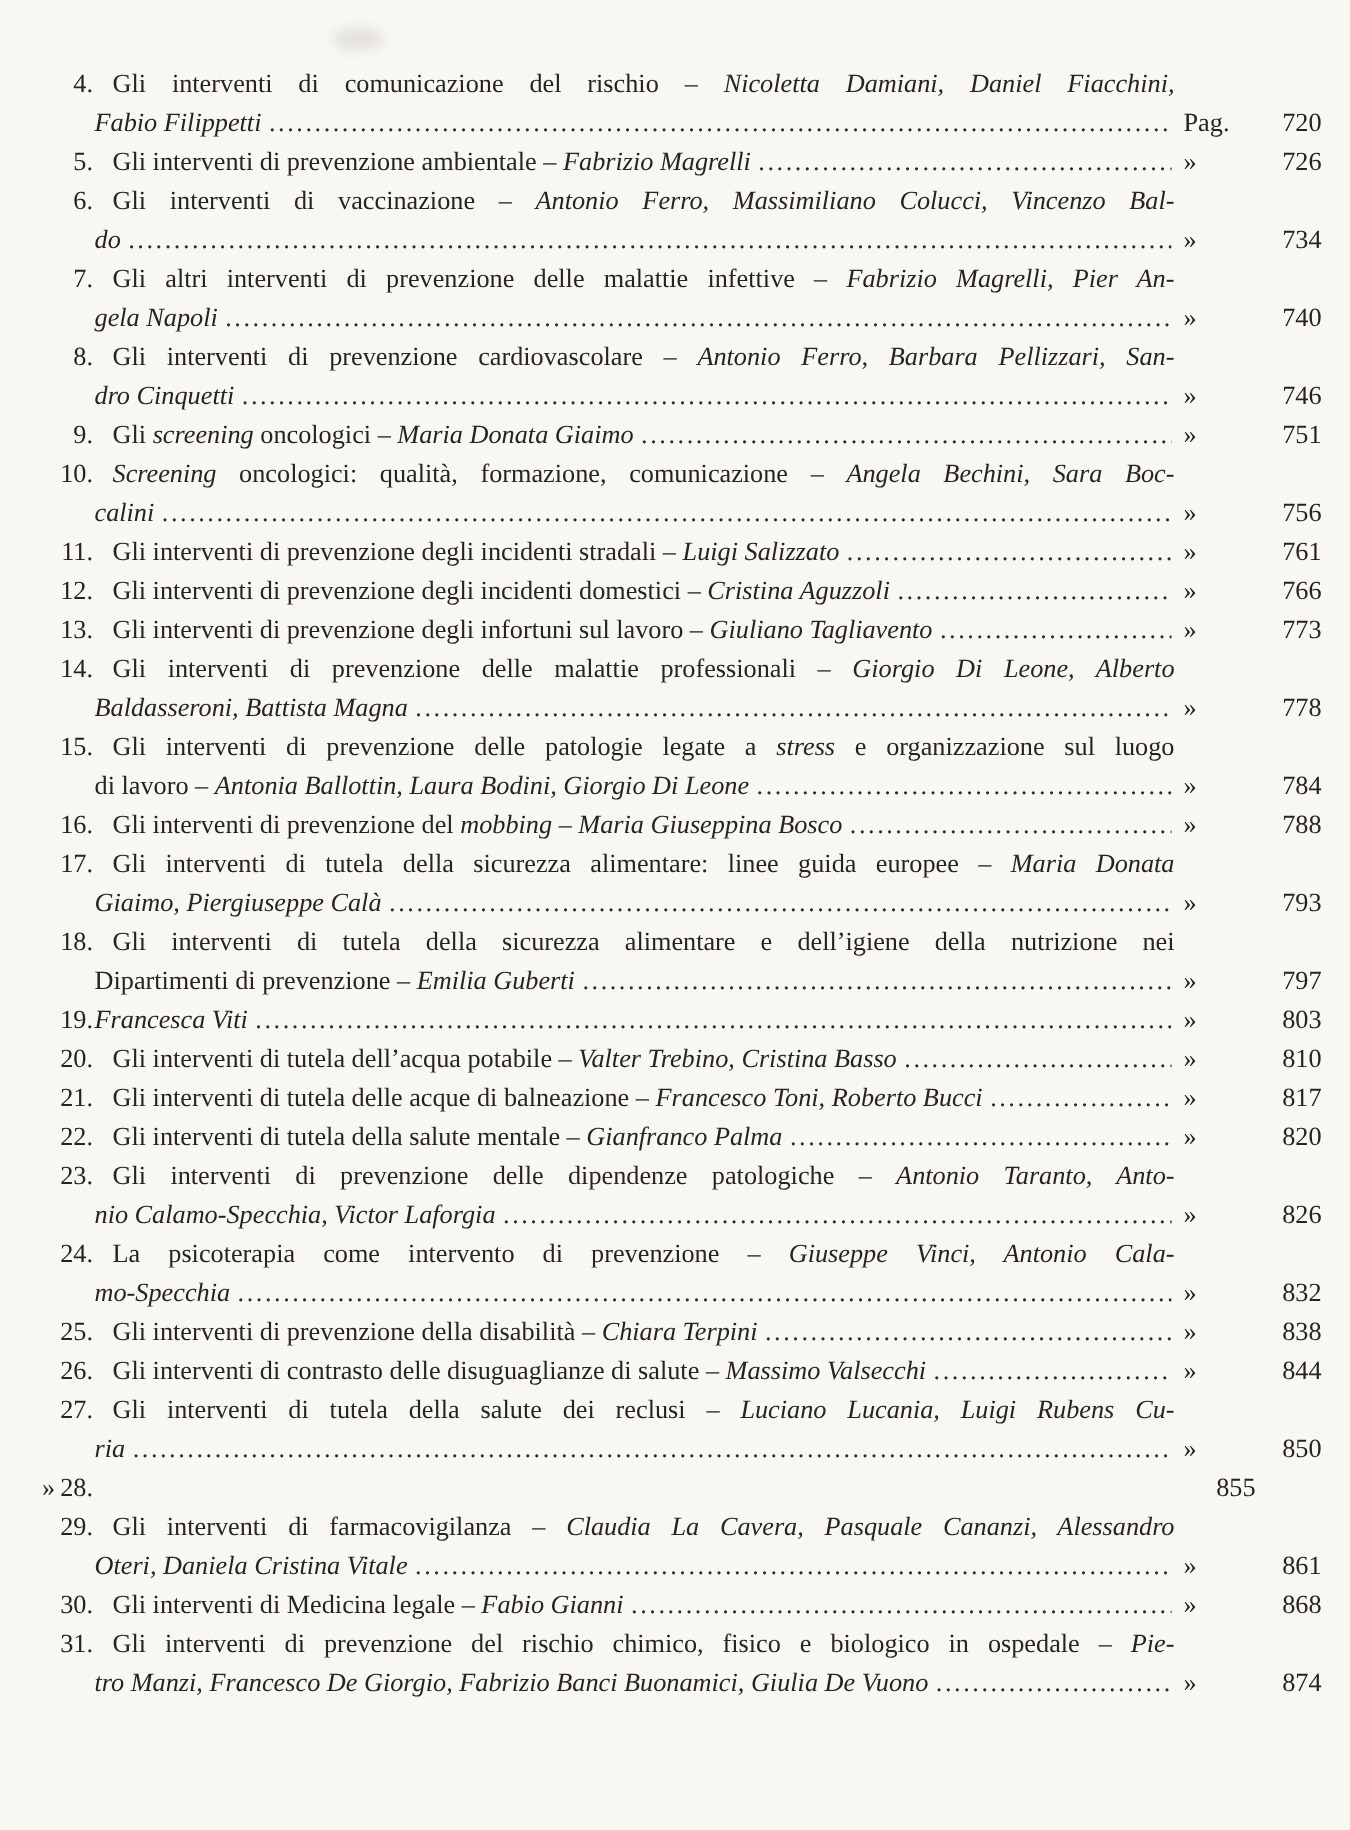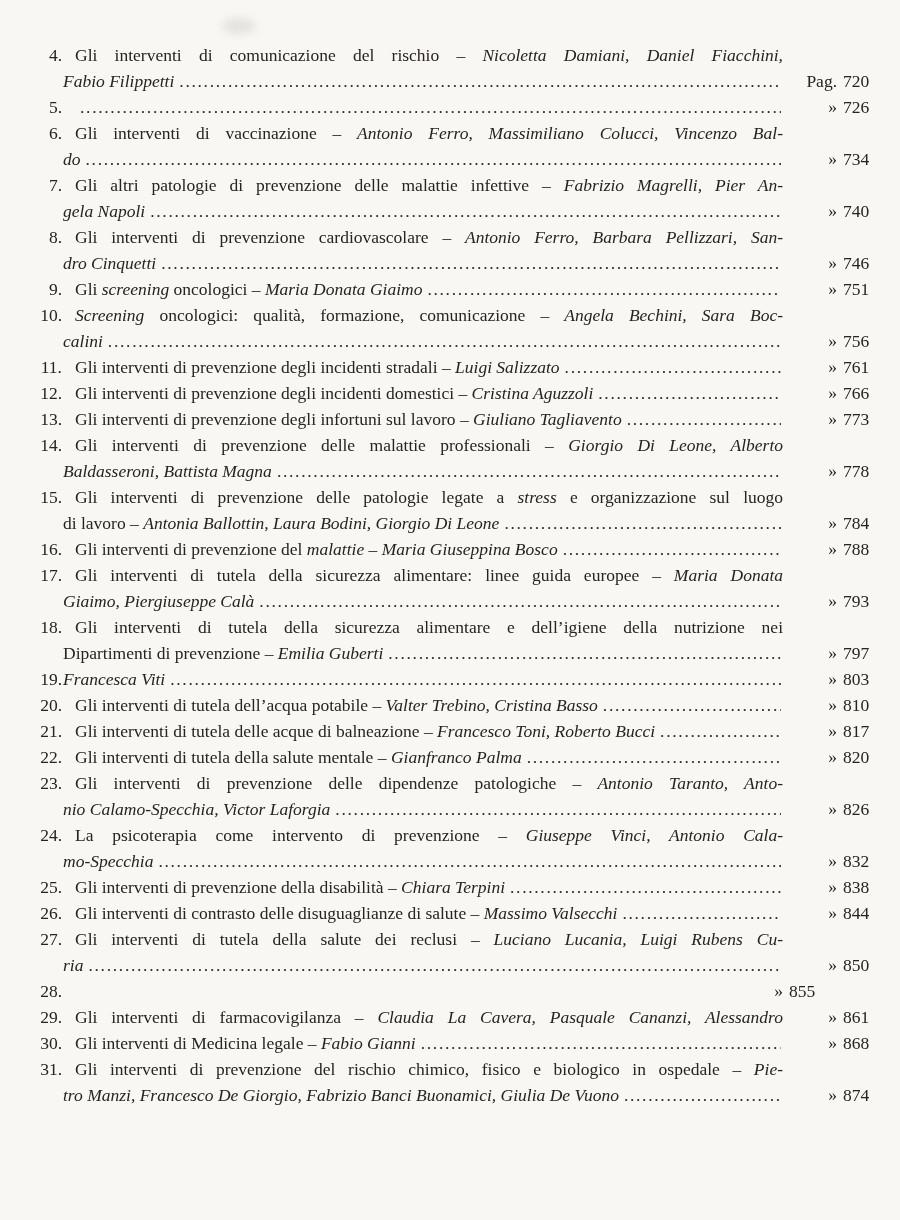--- a/index.html
+++ b/index.html
@@ -55,22 +55,22 @@
     margin-left: 5px;
     margin-right: 2px;
     color: #2e2a26;
   }
   .leader::after {
     content: "................................................................................................................................................................................................";
     letter-spacing: 1.7px;
   }
   .seg { }
   .it { font-style: italic; }
-  .mark { align-self: end; text-align: right; height: 26px; }
-  .pnum { align-self: end; text-align: left; height: 26px; }
+  .mark { align-self: end; text-align: left; height: 26px; }
+  .pnum { align-self: end; text-align: right; height: 26px; }
 </style>
 </head>
 <body>
 
 <div class="page">
   <div class="smudge"></div>
   <main class="toc">
       <div class="entry">
         <span class="num">4.</span>
         <div class="body">
@@ -80,20 +80,21 @@
             <span class="leader"></span>
           </div>
         </div>
         <div class="mark">Pag.</div>
         <div class="pnum">720</div>
       </div>
       <div class="entry">
         <span class="num">5.</span>
         <div class="body">
           <div class="line lline first">
+            <span class="txt"><span class="seg">Gli interventi di prevenzione ambientale – </span><span class="seg it">Fabrizio Magrelli</span></span>
             <span class="leader"></span>
           </div>
         </div>
         <div class="mark">»</div>
         <div class="pnum">726</div>
       </div>
       <div class="entry">
         <span class="num">6.</span>
         <div class="body">
           <div class="line jline first"><span class="txt"><span class="seg">Gli interventi di vaccinazione – </span><span class="seg it">Antonio Ferro, Massimiliano Colucci, Vincenzo Bal-</span></span></div>
@@ -101,21 +102,21 @@
             <span class="txt"><span class="seg it">do</span></span>
             <span class="leader"></span>
           </div>
         </div>
         <div class="mark">»</div>
         <div class="pnum">734</div>
       </div>
       <div class="entry">
         <span class="num">7.</span>
         <div class="body">
-          <div class="line jline first"><span class="txt"><span class="seg">Gli altri patologie di prevenzione delle malattie infettive – </span><span class="seg it">Fabrizio Magrelli, Pier An-</span></span></div>
+          <div class="line jline first"><span class="txt"><span class="seg">Gli altri interventi di prevenzione delle malattie infettive – </span><span class="seg it">Fabrizio Magrelli, Pier An-</span></span></div>
           <div class="line lline">
             <span class="txt"><span class="seg it">gela Napoli</span></span>
             <span class="leader"></span>
           </div>
         </div>
         <div class="mark">»</div>
         <div class="pnum">740</div>
       </div>
       <div class="entry">
         <span class="num">8.</span>
@@ -206,21 +207,21 @@
             <span class="leader"></span>
           </div>
         </div>
         <div class="mark">»</div>
         <div class="pnum">784</div>
       </div>
       <div class="entry">
         <span class="num">16.</span>
         <div class="body">
           <div class="line lline first">
-            <span class="txt"><span class="seg">Gli interventi di prevenzione del </span><span class="seg it">malattie</span><span class="seg"> – </span><span class="seg it">Maria Giuseppina Bosco</span></span>
+            <span class="txt"><span class="seg">Gli interventi di prevenzione del </span><span class="seg it">mobbing</span><span class="seg"> – </span><span class="seg it">Maria Giuseppina Bosco</span></span>
             <span class="leader"></span>
           </div>
         </div>
         <div class="mark">»</div>
         <div class="pnum">788</div>
       </div>
       <div class="entry">
         <span class="num">17.</span>
         <div class="body">
           <div class="line jline first"><span class="txt"><span class="seg">Gli interventi di tutela della sicurezza alimentare: linee guida europee – </span><span class="seg it">Maria Donata</span></span></div>
@@ -348,20 +349,24 @@
       </div>
       <div class="entry">
         <span class="num">28.</span>
         <div class="mark">»</div>
         <div class="pnum">855</div>
       </div>
       <div class="entry">
         <span class="num">29.</span>
         <div class="body">
           <div class="line jline first"><span class="txt"><span class="seg">Gli interventi di farmacovigilanza – </span><span class="seg it">Claudia La Cavera, Pasquale Cananzi, Alessandro</span></span></div>
+          <div class="line lline">
+            <span class="txt"><span class="seg it">Oteri, Daniela Cristina Vitale</span></span>
+            <span class="leader"></span>
+          </div>
         </div>
         <div class="mark">»</div>
         <div class="pnum">861</div>
       </div>
       <div class="entry">
         <span class="num">30.</span>
         <div class="body">
           <div class="line lline first">
             <span class="txt"><span class="seg">Gli interventi di Medicina legale – </span><span class="seg it">Fabio Gianni</span></span>
             <span class="leader"></span>

